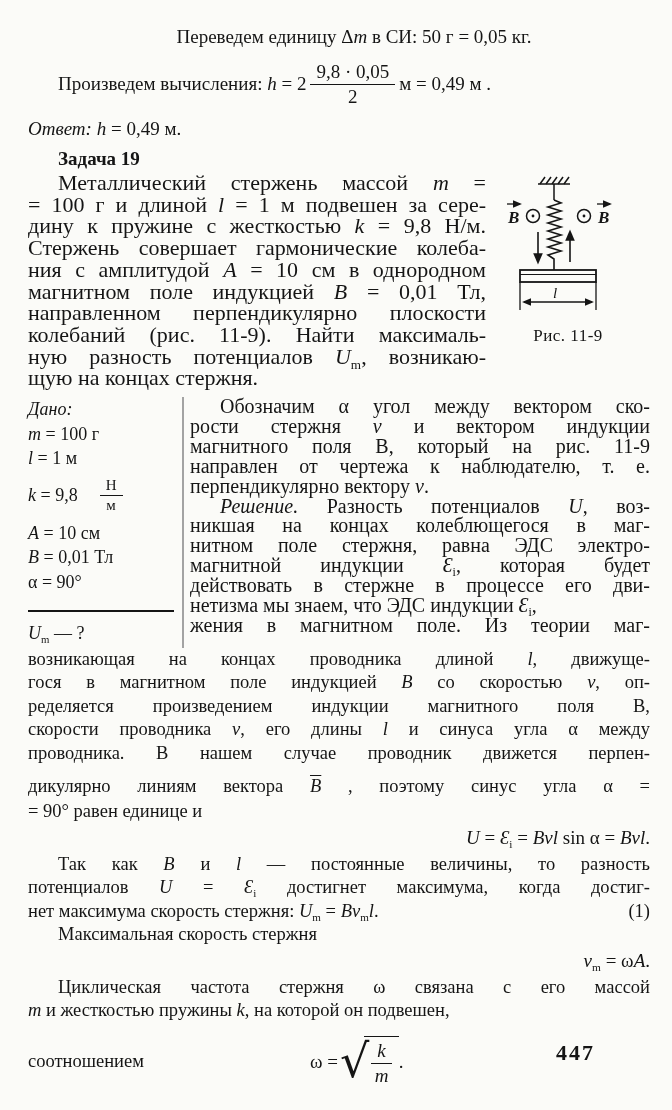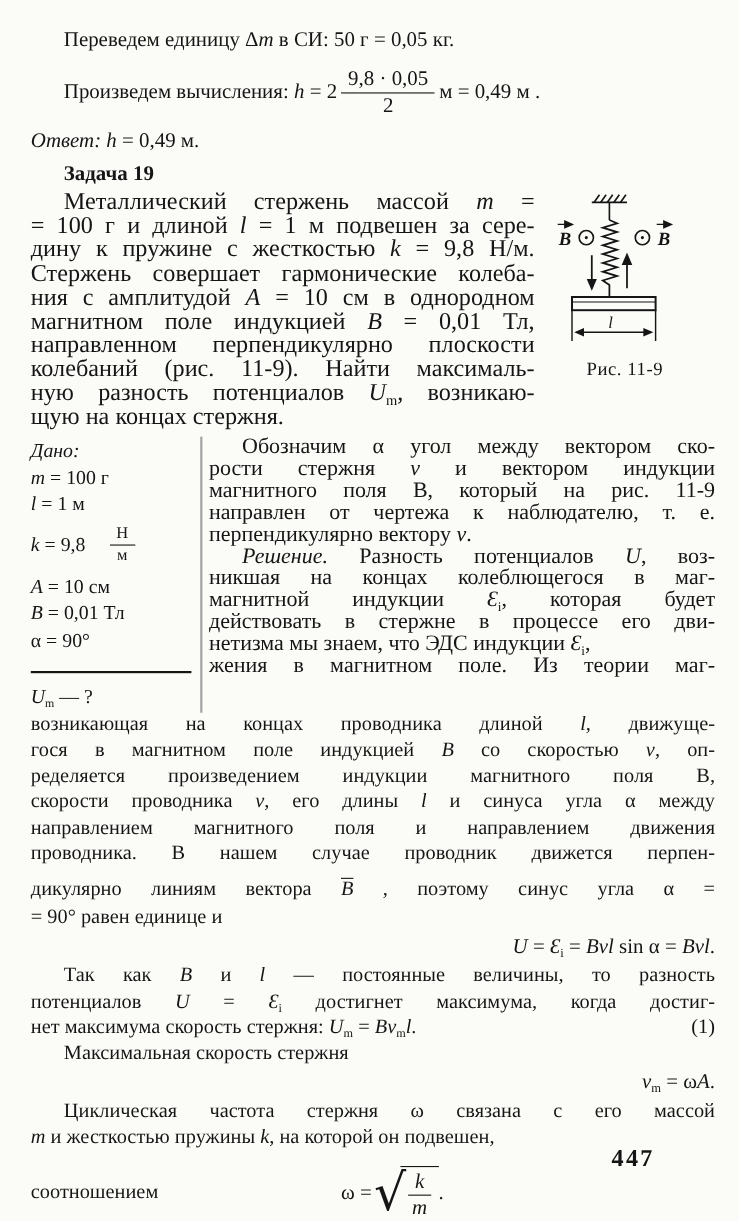--- a/index.html
+++ b/index.html
@@ -13,21 +13,21 @@
   .it{font-style:italic;}
   .ov{text-decoration:overline;}
   sub{font-size:0.6em;line-height:0;vertical-align:-0.35em;}
 
   
   .jline{text-align:justify;text-align-last:justify;}
   .jline.last{text-align-last:left;}
   .ind{text-indent:30px;}
 
   
-  .intro-line{font-size:19px;line-height:26px;text-indent:30px;}
+  .intro-line{font-size:19px;line-height:26px;text-indent:30px;text-align:center;}
   .calc-row{margin:8px 0 6px;padding-left:30px;font-size:19px;
             display:flex;align-items:center;min-height:52px;}
   .answer-line{font-size:19px;line-height:26px;}
 
   .frac{display:inline-block;text-align:center;vertical-align:middle;margin:0 4px;line-height:1.15;}
   .frac .num{display:block;border-bottom:1.5px solid currentColor;padding:0 6px 1px;}
   .frac .den{display:block;padding-top:1px;}
 
   .task-heading{font-size:19px;font-weight:700;margin:6px 0 2px;padding-left:30px;}
 
@@ -167,33 +167,33 @@
     </div>
 
     <div class="sol-col">
       <div class="jline ind"><span>Обозначим α угол между вектором ско-</span></div>
       <div class="jline"><span>рости стержня </span><span class="it">v</span><span> и вектором индукции</span></div>
       <div class="jline"><span>магнитного поля В, который на рис. 11-9</span></div>
       <div class="jline"><span>направлен от чертежа к наблюдателю, т. е.</span></div>
       <div class="jline last"><span>перпендикулярно вектору </span><span class="it">v</span><span>.</span></div>
       <div class="jline ind"><span class="it">Решение.</span><span> Разность потенциалов </span><span class="it">U</span><span>, воз-</span></div>
       <div class="jline"><span>никшая на концах колеблющегося в маг-</span></div>
+      <div class="jline"><span>нитном поле стержня, равна ЭДС электро-</span></div>
       <div class="jline"><span>магнитной индукции </span><span class="it">Ɛ</span><span><sub>i</sub></span><span>, которая будет</span></div>
       <div class="jline"><span>действовать в стержне в процессе его дви-</span></div>
       <div class="jline last"><span>нетизма мы знаем, что ЭДС индукции </span><span class="it">Ɛ</span><span><sub>i</sub></span><span>,</span></div>
       <div class="jline"><span>жения в магнитном поле. Из теории маг-</span></div>
     </div>
   </div>
 
   <div class="body-block">
     <div class="jline"><span>возникающая на концах проводника длиной </span><span class="it">l</span><span>, движуще-</span></div>
     <div class="jline"><span>гося в магнитном поле индукцией </span><span class="it">B</span><span> со скоростью </span><span class="it">v</span><span>, оп-</span></div>
     <div class="jline"><span>ределяется произведением индукции магнитного поля В,</span></div>
     <div class="jline"><span>скорости проводника </span><span class="it">v</span><span>, его длины </span><span class="it">l</span><span> и синуса угла α между</span></div>
-    <div class="jline"><span>направлением магнитного поля и направлением движения</span></div>
     <div class="jline"><span>проводника. В нашем случае проводник движется перпен-</span></div>
   </div>
 
   <div class="body-block b2">
     <div class="jline"><span>дикулярно линиям вектора </span><span class="it ov">B</span><span> , поэтому синус угла α =</span></div>
     <div class="jline last"><span>= 90° равен единице и</span></div>
   </div>
 
   <div class="eq"><span class="it">U</span><span> = </span><span class="it">Ɛ</span><span><sub>i</sub></span><span> = </span><span class="it">Bvl</span><span> sin α = </span><span class="it">Bvl</span><span>.</span></div>
 

